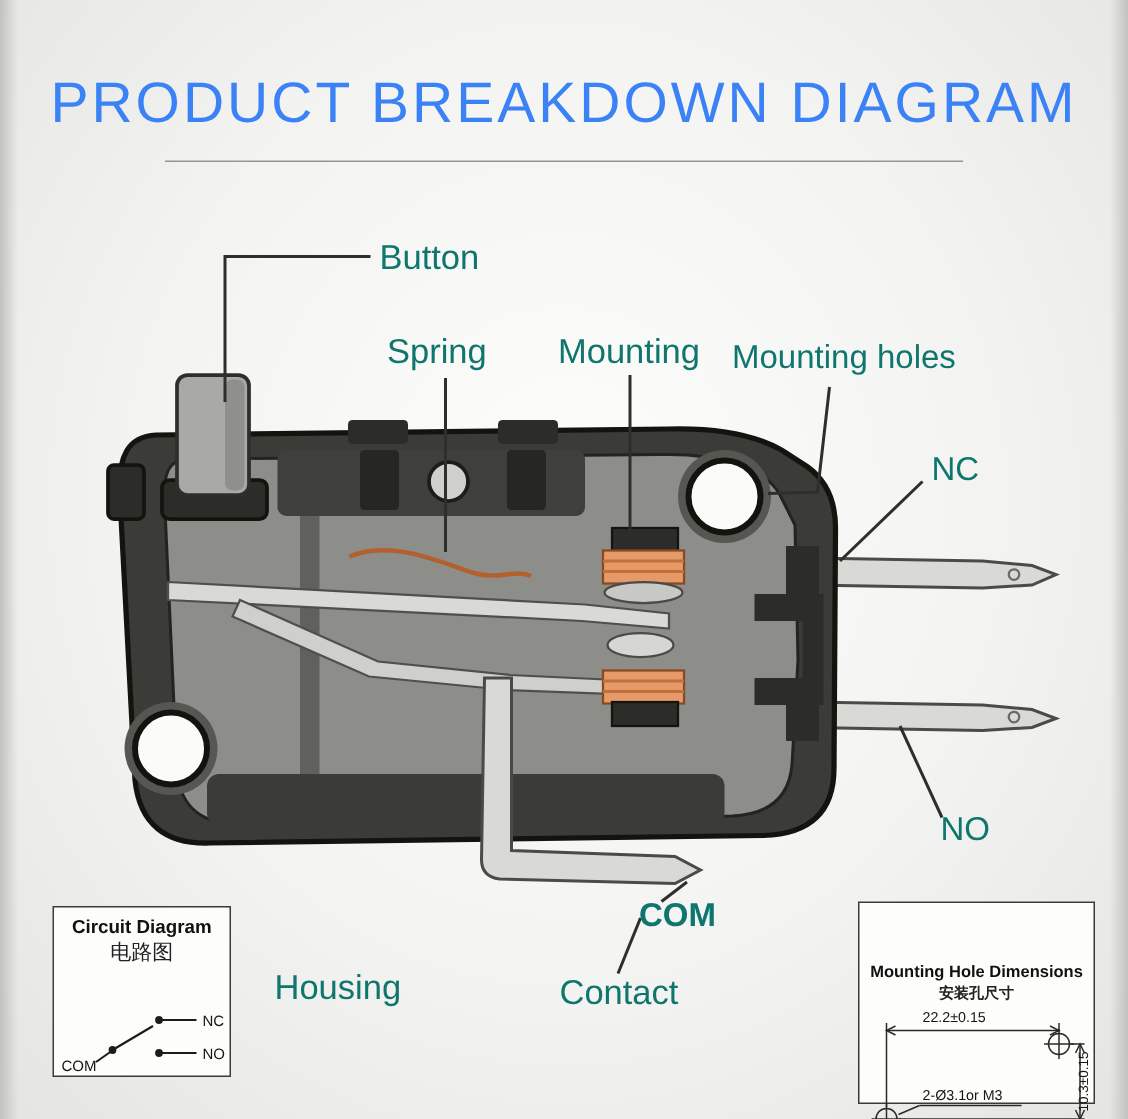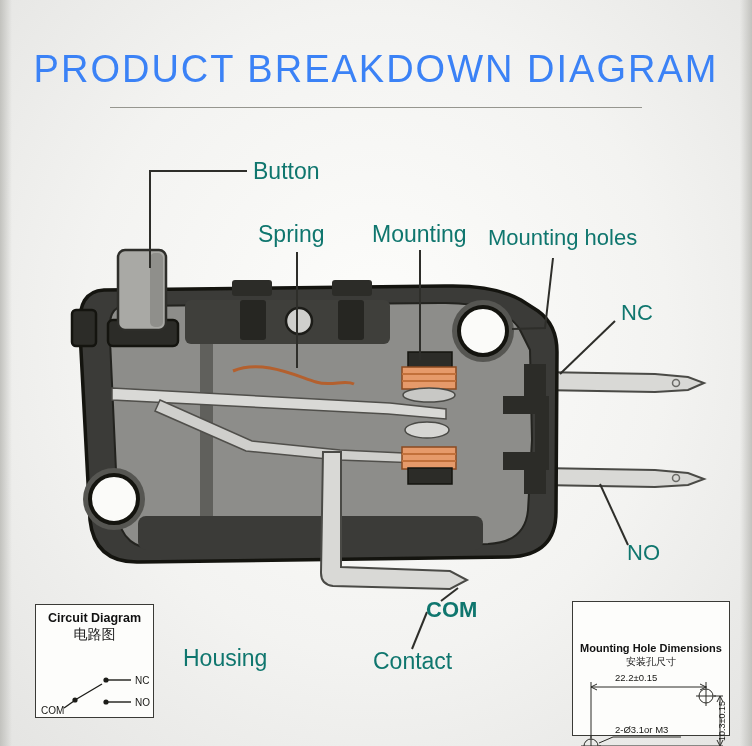--- a/index.html
+++ b/index.html
@@ -22,21 +22,21 @@
   .diagram-svg{position:absolute;left:0;top:0;}
   svg text{font-family:"Liberation Sans", sans-serif;fill:#161613;}
   .infobox{position:absolute;background:#fdfdfb;border:1.5px solid #3a3a36;box-sizing:border-box;}
   .circuit-box{left:35px;top:604px;width:119px;height:114px;}
   .mounting-box{left:572px;top:601px;width:158px;height:135px;}
   .infobox .box-title{display:block;text-align:center;font-weight:700;color:#111;margin-top:6px;}
   .circuit-box .box-title{font-size:12.5px;}
   .mounting-box .box-title{font-size:11px;margin-top:40px;}
   .infobox .box-subtitle{display:block;text-align:center;color:#222;}
   .circuit-box .box-subtitle{font-size:14px;margin-top:1px;}
-  .mounting-box .box-subtitle{font-size:10px;margin-top:1px;}
+  .mounting-box .box-subtitle{font-size:10px;margin-top:1px;font-weight:bold;}
 </style>
 </head>
 <body>
 
 <div class="edge left"></div>
 <div class="edge right"></div>
 
 <div class="title-wrap">
   <h1 class="page-title">PRODUCT BREAKDOWN DIAGRAM</h1>
   <hr class="title-rule">

